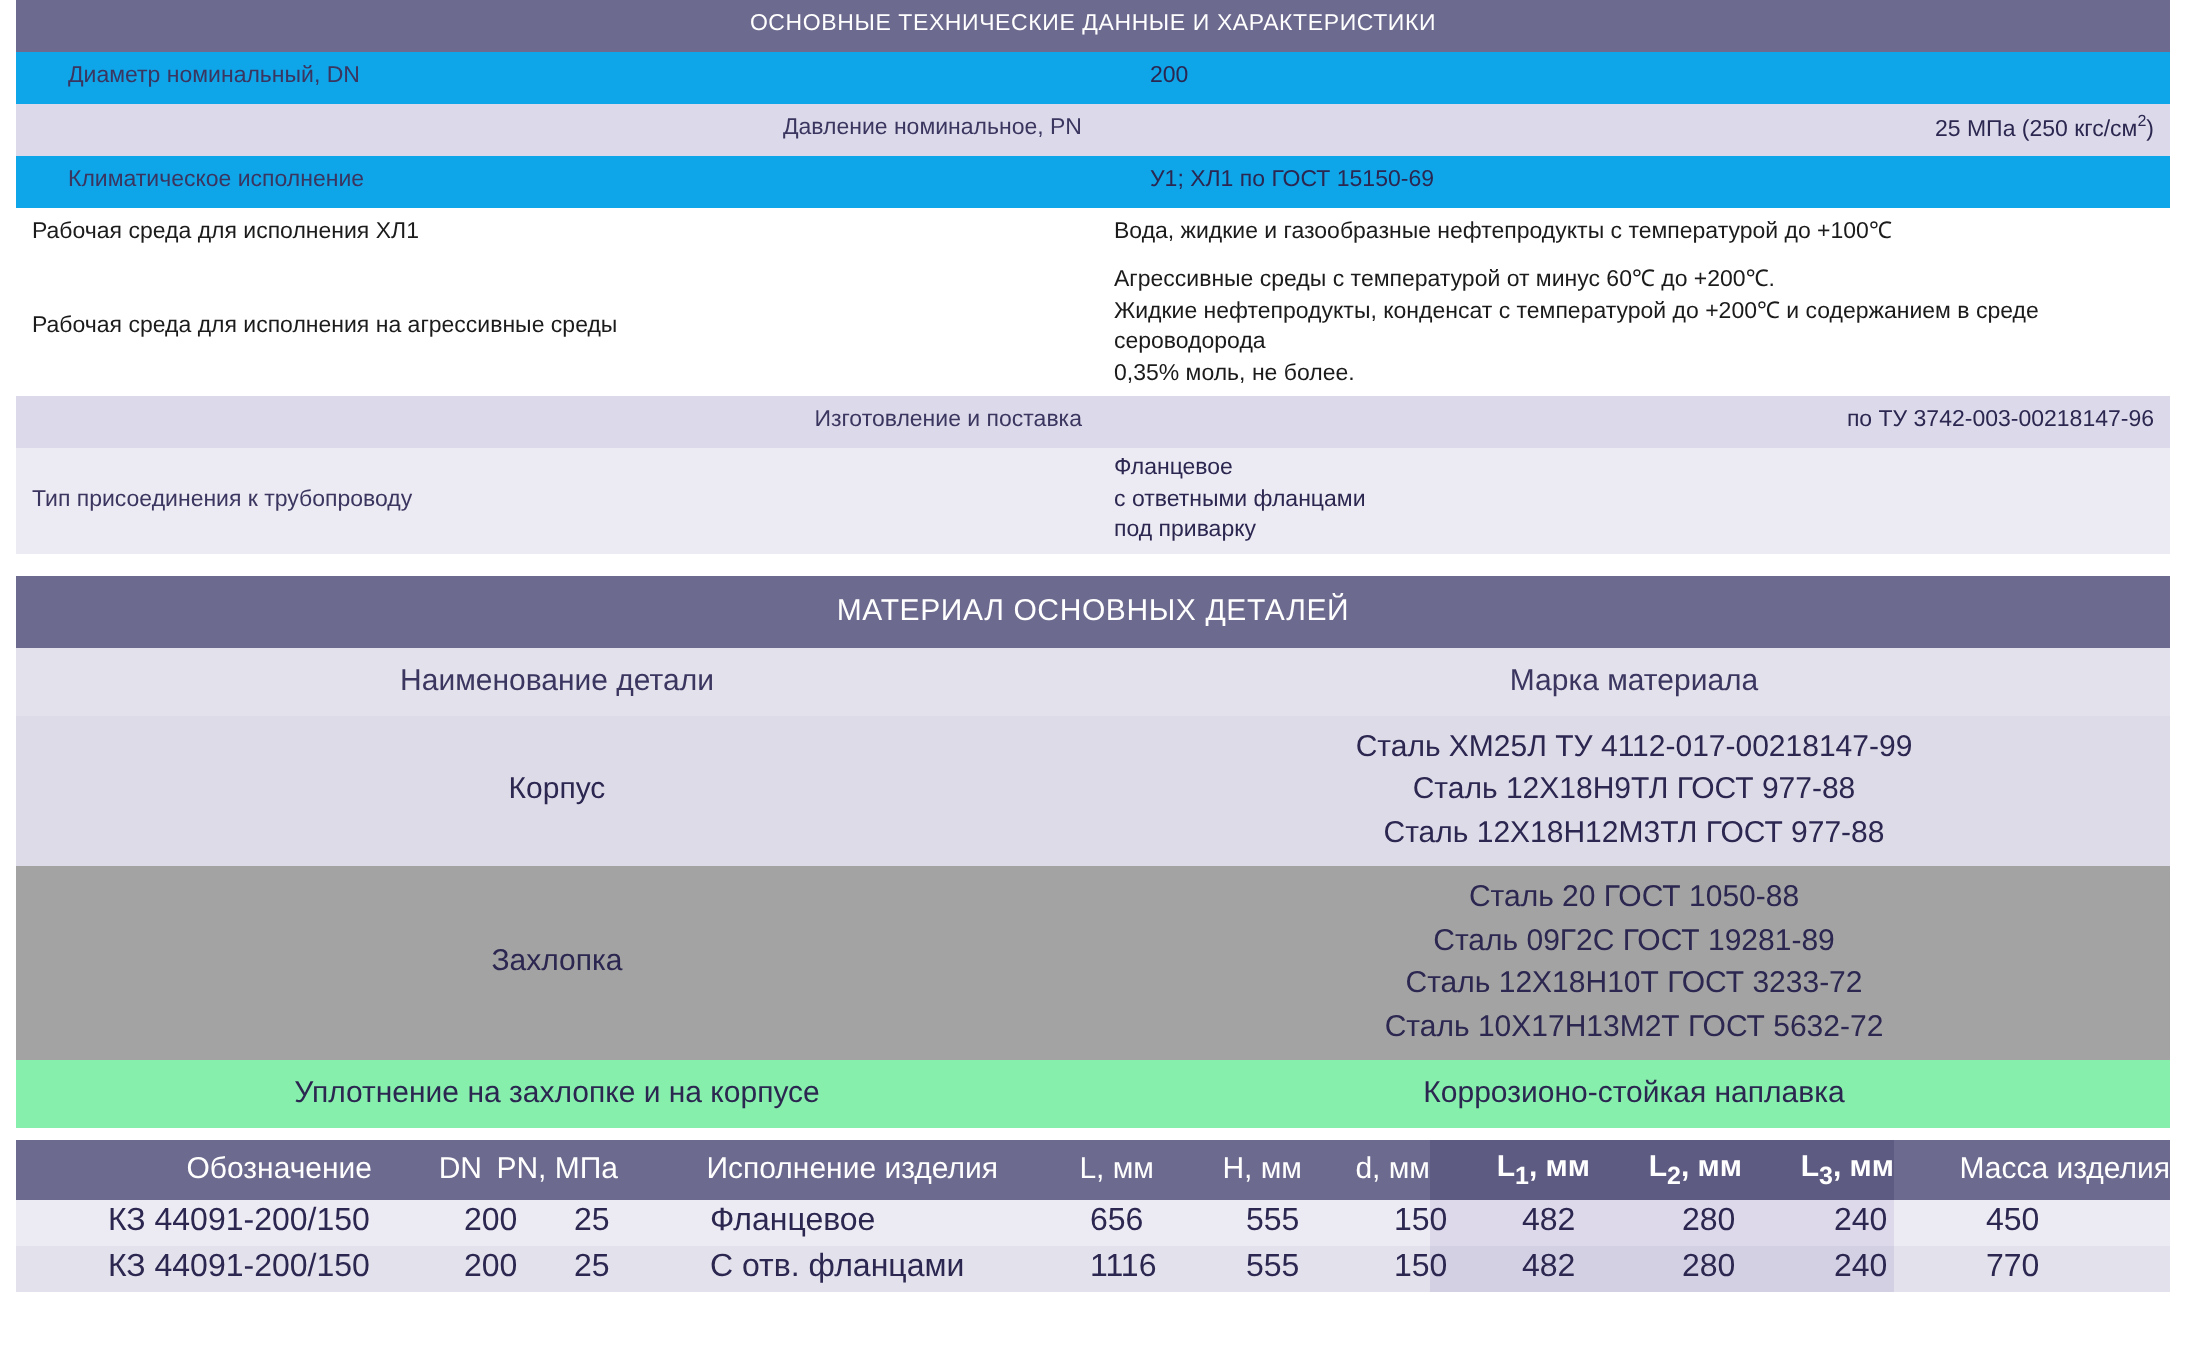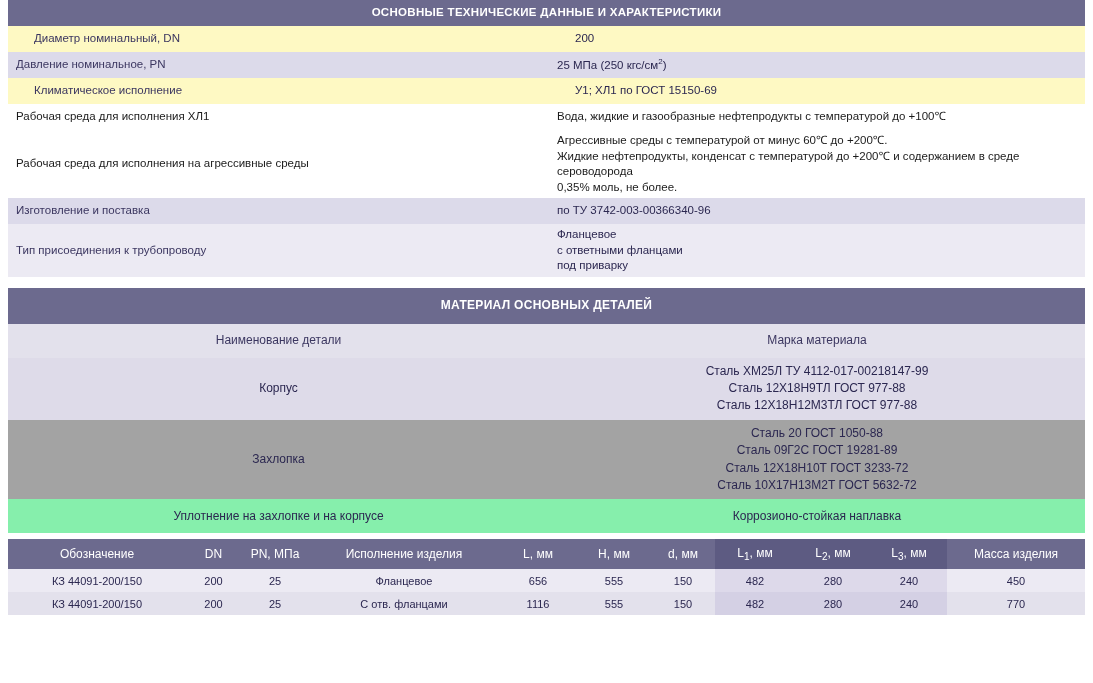--- a/index.html
+++ b/index.html
@@ -32,83 +32,83 @@
     vertical-align: middle;
   }
   
   .section-header {
     background: #6c6a8e;
     color: #ffffff;
     text-align: center;
     font-size: 11.5px;
     letter-spacing: 0.3px;
     height: 26px;
-    font-weight: bold;
+    font-weight: normal;
   }
   
   .t1 td {
     height: 20px;
     padding: 3px 8px;
     font-size: 11.5px;
     line-height: 1.35;
   }
   .t1 .lbl { color: #3b3660; }
   .t1 .val { color: #2b2750; }
-  .row-a td { background: #fef9c3; padding-left: 26px; }
+  .row-a td { background: #0ea5e9; padding-left: 26px; }
   .row-b td { background: #ffffff; }
-  .row-c td { background: #dcdaea; }
+  .row-c td { background: #dcdaea; text-align: right; }
   .row-d td { background: #eceaf3; }
   .t1 .val-dark { color: #1b1b1b; }
   .t1 .lbl-dark { color: #1b1b1b; }
 
   
   .t2 td {
     text-align: center;
     padding: 5px 6px;
     line-height: 1.45;
-    font-size: 12px;
+    font-size: 15px;
   }
   .t2 .mhead td {
     background: #e3e1ec;
     color: #3b3660;
     height: 24px;
   }
   .t2 .m1 td { background: #dedbe9; color: #2b2750; }
   .t2 .m2 td { background: #a3a3a3; color: #2b2750; }
   .t2 .m3 td { background: #86efac; color: #2b2750; height: 24px; }
 
   
   .t3 { margin-top: 0; }
   .t3 th {
     background: #6c6a8e;
     color: #ffffff;
     font-weight: normal;
     height: 30px;
-    text-align: center;
-    font-size: 12px;
+    text-align: right;
+    font-size: 15px;
     margin-top: 44px;
   }
   .t3 th.grp {
     background: #5d5b82;
   }
   .t3 td {
-    text-align: center;
     height: 23px;
-    font-size: 11px;
+    font-size: 16px;
     color: #1b1b1b;
+    padding-left: 46px;
   }
   .t3 .r1 td { background: #eceaf3; color: #2b2750; }
   .t3 .r1 td.hl { background: #ddd9ea; color: #2b2750; }
   .t3 .r2 td { background: #e3e1ec; color: #2b2750; }
   .t3 .r2 td.hl { background: #d4d0e4; color: #2b2750; }
 
   .gap { height: 11px; }
   .gap6 { height: 6px; }
   sup { font-size: 8px; vertical-align: super; }
-  .nowrapline { white-space: nowrap; }
+  .nowrapline { white-space: nowrap; font-weight: bold; }
 </style>
 </head>
 <body>
 
 <div class="page">
 
   <table class="t1">
     <colgroup>
       <col style="width:541px">
       <col style="width:536px">
@@ -145,21 +145,21 @@
         <td class="lbl-dark">Рабочая среда для исполнения на агрессивные среды</td>
         <td class="val-dark">
           <div>Агрессивные среды с температурой от минус 60℃ до +200℃.</div>
           <div>Жидкие нефтепродукты, конденсат с температурой до +200℃ и содержанием в среде сероводорода</div>
           <div>0,35% моль, не более.</div>
         </td>
       </tr>
 
       <tr class="row-c">
         <td class="lbl">Изготовление и поставка</td>
-        <td class="val">по ТУ 3742-003-00366340-96</td>
+        <td class="val">по ТУ 3742-003-00218147-96</td>
       </tr>
 
       <tr class="row-d">
         <td class="lbl">Тип присоединения к трубопроводу</td>
         <td class="val">
           <div>Фланцевое</div>
           <div>с ответными фланцами</div>
           <div>под приварку</div>
         </td>
       </tr>

